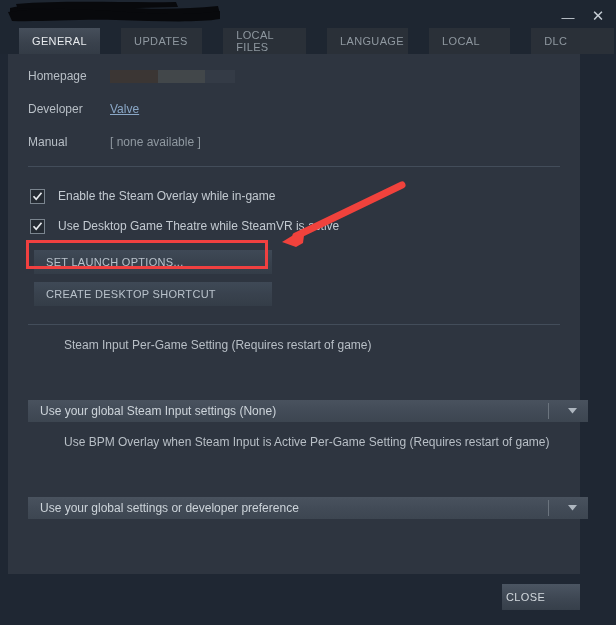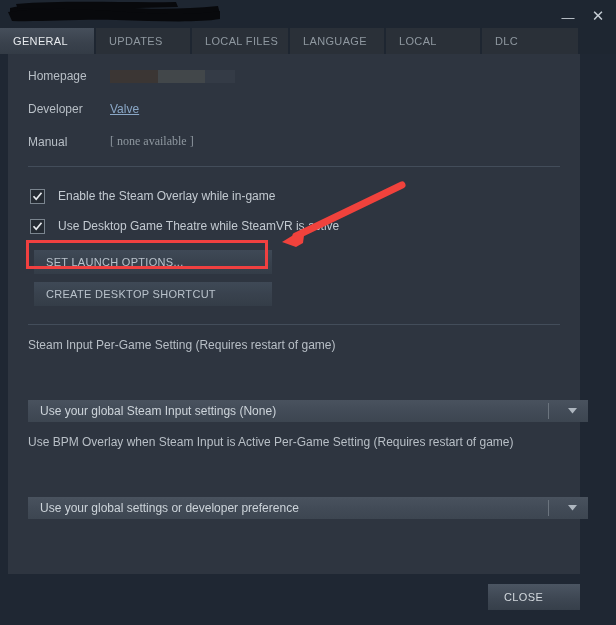--- a/index.html
+++ b/index.html
@@ -78,20 +78,21 @@
     display: flex;
     align-items: center;
     padding-left: 13px;
     box-sizing: border-box;
     font-size: 11px;
     letter-spacing: 0.35px;
     color: #8f98a0;
     background: #2a3038;
     border-right: 2px solid #1e2631;
     cursor: pointer;
+    margin-left: 19px;
   }
   .tab.active {
     background: linear-gradient(180deg, #464f5b 0%, #3a424d 55%, #343c46 100%);
     color: #e8ebee;
   }
   .tab.wide { width: 98px; }
 
   
   .content {
     position: absolute;
@@ -117,21 +118,21 @@
   }
   .row-value {
     font-size: 12px;
     color: #8ba3bd;
   }
   .row-value.link {
     color: #8aa7c6;
     text-decoration: underline;
     cursor: pointer;
   }
-  .row-value.muted { color: #8f98a0; font-family: Liberation Serif, serif; }
+  .row-value.muted { color: #8f98a0; }
 
   .blurbar {
     display: flex;
     width: 125px;
     height: 13px;
   }
   .blurbar span { display: block; height: 100%; }
 
   .divider {
     height: 1px;
@@ -182,20 +183,21 @@
   }
   .btn-gap { height: 8px; }
 
   
   .section-label {
     padding-left: 20px;
     font-size: 12px;
     color: #b8bfc6;
     margin-top: 13px;
     margin-bottom: 7px;
+    margin-left: 36px;
   }
   .dropdown {
     margin-left: 20px;
     width: 560px;
     height: 22px;
     background: linear-gradient(180deg, #49525e 0%, #424b57 50%, #3d4651 100%);
     display: flex;
     align-items: center;
     box-sizing: border-box;
     cursor: pointer;
@@ -239,26 +241,26 @@
     left: 0;
     bottom: 0;
     width: 616px;
     height: 51px;
     background: #1f2733;
   }
   .btn-close {
     position: absolute;
     right: 36px;
     top: 10px;
-    width: 92px;
+    width: 78px;
     height: 26px;
     background: linear-gradient(180deg, #4b5562 0%, #3e4753 55%, #363f4a 100%);
     display: flex;
     align-items: center;
-    padding-left: 16px;
+    padding-left: 4px;
     box-sizing: border-box;
     font-size: 11px;
     letter-spacing: 0.4px;
     color: #d3d9de;
     cursor: pointer;
   }
 
   
   .annot-rect {
     position: absolute;

